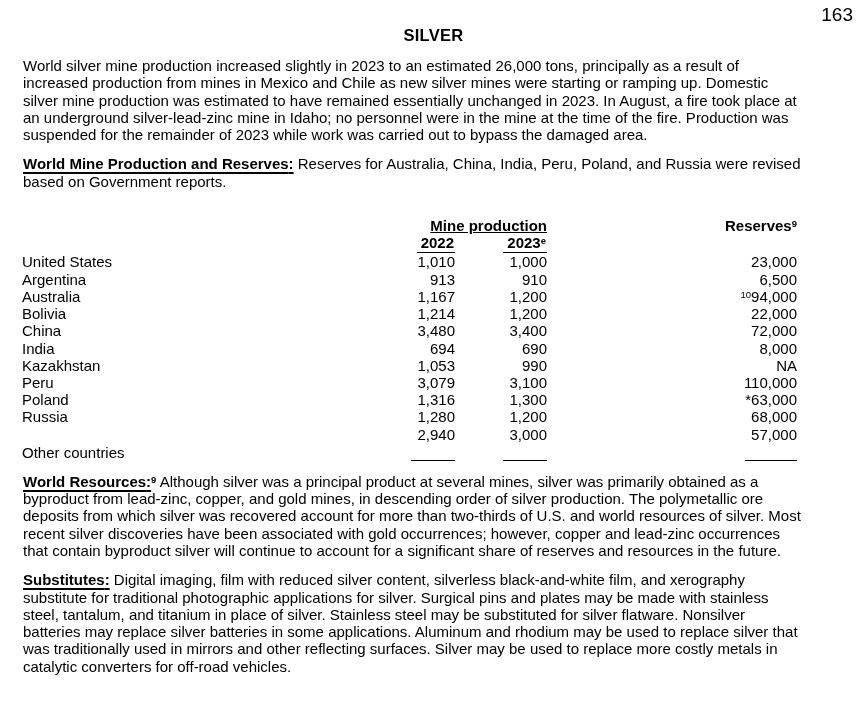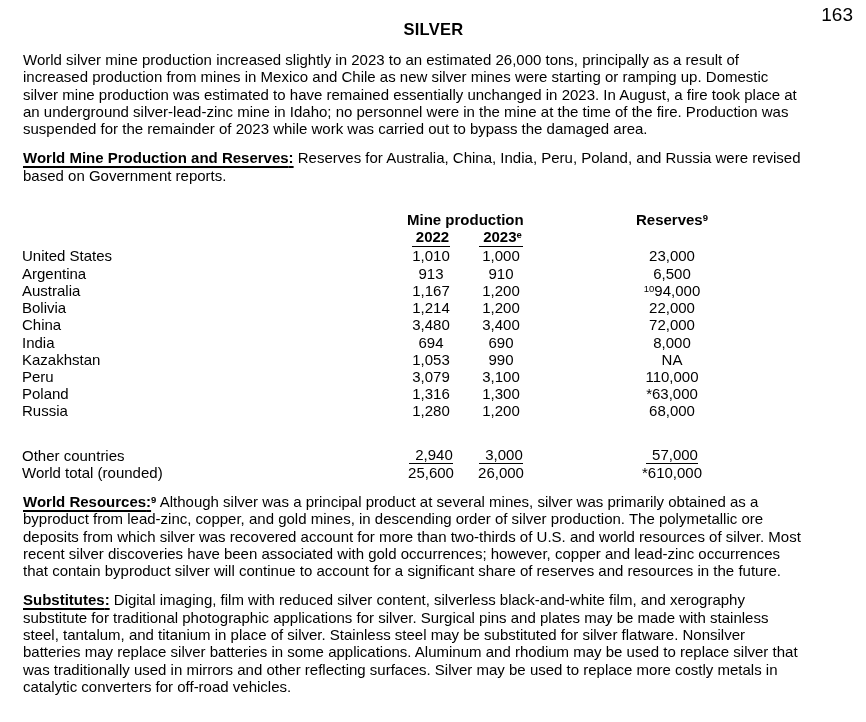--- a/index.html
+++ b/index.html
@@ -20,21 +20,21 @@
     position: absolute;
     top: 6px;
     right: 13px;
     font-size: 19px;
   }
   h1.title {
     font-size: 16.5px;
     line-height: 20px;
     font-weight: bold;
     text-align: center;
-    margin: 18px 0 0 0;
+    margin: 24px 0 0 0;
     letter-spacing: 0.3px;
   }
   p.para {
     margin: 12px;
     white-space: pre;
   }
   .intro { margin-top: 18px; }
   .sec-prod { margin-top: 8px; }
   .sec-res { margin-top: 20px; }
   .sec-sub { margin-top: 13px; }
@@ -58,34 +58,33 @@
   table.prod td {
     padding: 0;
     line-height: 17.2px;
     vertical-align: bottom;
     overflow: visible;
   }
   .col-country { width: 385px; }
   .col-2022   { width: 48px; }
   .col-2023   { width: 92px; }
   .col-res    { width: 250px; }
-  td.right  { text-align: center; }
-  td.center { text-align: left; }
+  td.right  { text-align: right; }
+  td.center { text-align: right; text-decoration: underline; }
   .bold { font-weight: bold; }
   .yr {
     display: inline-block;
     font-weight: bold;
     border-bottom: 1.6px solid #000;
     padding: 0 1px 1px 4px;
   }
   .sum {
     display: inline-block;
     border-bottom: 1.6px solid #000;
-    padding: 0 0 0 6px;
-    margin-top: 26px;
+    padding: 0 0 17px 6px;
   }
   td.indent-1 { padding-left: 4px; }
   td.indent-2 { padding-left: 16px; }
 </style>
 </head>
 <body>
 
 <div class="pageno">163</div>
 
 <h1 class="title">SILVER</h1>
@@ -177,26 +176,20 @@
     <td class="right">1,280</td>
     <td class="right">1,200</td>
     <td class="right"><sup></sup><span>68,000</span></td>
   </tr>
   <tr>
     <td class="indent-1">Other countries</td>
     <td class="right"><span class="sum">2,940</span></td>
     <td class="right"><span class="sum">3,000</span></td>
     <td class="right"><span class="sum">57,000</span></td>
   </tr>
-  <tr>
-    <td class="indent-2">World total (rounded)</td>
-    <td class="right">25,600</td>
-    <td class="right">26,000</td>
-    <td class="right"><sup></sup><span>*610,000</span></td>
-  </tr>
 </tbody>
   </table>
 
 <p class="para sec-res"><b class="sect"><u><span>World Resources</span><span>:</span></u></b><sup class="hsup">9</sup><span> Although silver was a principal product at several mines, silver was primarily obtained as a
 byproduct from lead-zinc, copper, and gold mines, in descending order of silver production. The polymetallic ore
 deposits from which silver was recovered account for more than two-thirds of U.S. and world resources of silver. Most
 recent silver discoveries have been associated with gold occurrences; however, copper and lead-zinc occurrences
 that contain byproduct silver will continue to account for a significant share of reserves and resources in the future.</span></p>
 
 <p class="para sec-sub"><b class="sect"><u><span>Substitutes</span><span>:</span></u></b><span> Digital imaging, film with reduced silver content, silverless black-and-white film, and xerography

